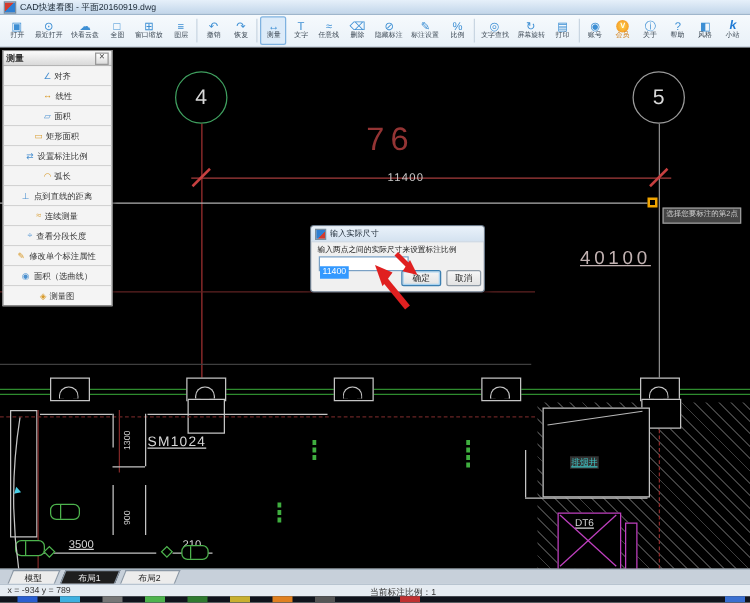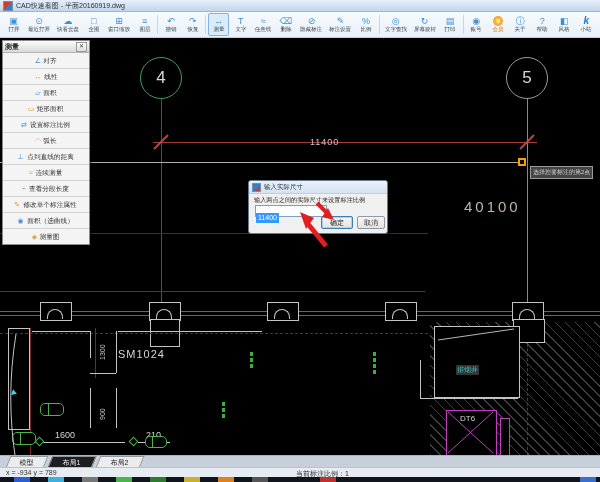--- a/index.html
+++ b/index.html
@@ -25,21 +25,21 @@
     color:#fff;font-size:6px;font-weight:bold;display:flex;align-items:center;justify-content:center;}
   .kic{color:#1f7ad4;font-weight:bold;font-style:italic;font-size:10px;line-height:10px;}
   
   #canvas{position:absolute;left:0;top:38px;width:600px;height:417px;background:#000;overflow:hidden;}
   .hl{position:absolute;height:1px;}
   .vl{position:absolute;width:1px;}
   .bubble{position:absolute;width:40px;height:40px;border-radius:50%;display:flex;align-items:center;justify-content:center;
     font-size:17px;color:#d8d8d8;background:#000;}
   .dimbig{position:absolute;font-size:26px;color:#943434;letter-spacing:5px;}
   .dimsmall{position:absolute;font-size:9px;color:#c8c8c8;letter-spacing:1px;}
-  .whitetxt{position:absolute;color:#d6d6d6;}
+  .whitetxt{position:absolute;color:#d6d6d6;text-decoration:underline;}
   .vtext{position:absolute;color:#cfcfcf;font-size:7px;transform:rotate(-90deg);transform-origin:left top;white-space:nowrap;}
   .hatch{position:absolute;background:repeating-linear-gradient(45deg,rgba(165,165,165,.38) 0 1px,transparent 1px 7px);}
   .sleeve{position:absolute;width:30px;height:17px;border:1px solid #c4c4c4;background:#000;}
   .sleeve .dome{position:absolute;left:6px;bottom:1px;width:14px;height:9px;border:1px solid #c4c4c4;border-bottom:none;border-radius:8px 8px 0 0;}
   .wbox{position:absolute;border:1px solid #c4c4c4;background:#000;}
   .mbox{position:absolute;border:1px solid #c040c0;background:#000;}
   .capsule{position:absolute;border:1px solid #4db34d;border-radius:5px;background:#000;}
   .capsule i{position:absolute;left:30%;top:0;bottom:0;border-left:1px solid #4db34d;}
   .sprk{position:absolute;width:5px;height:5px;border:1px solid #4db34d;transform:rotate(45deg);background:#000;}
   .gdots{position:absolute;display:flex;flex-direction:column;gap:2px;}
@@ -210,20 +210,21 @@
       <span>4</span>
     </div>
   <div class="bubble" style="left:506px;top:19px;border:1px solid #9a9a9a;">
       <span>5</span>
     </div>
   <div class="vl" style="left:161px;top:61px;height:212px;background:#a03030;"></div>
   <div class="vl" style="left:527px;top:61px;height:210px;background:#8a8a8a;"></div>
   <div class="vl" style="left:527px;top:271px;height:146px;border-left:1px dashed #8a2a2a;"></div>
 
   <div class="hl" style="left:153px;top:104px;width:384px;background:#a53c3c;"></div>
+  <div class="dimbig" style="left:293px;top:58px;">76</div>
   <div class="dimsmall" style="left:310px;top:99px;">11400</div>
 
   <div class="hl" style="left:0;top:124px;width:520px;background:#b0b0b0;"></div>
   <div class="snap" style="left:518px;top:120px;"></div>
   <div class="tooltip" style="left:530px;top:128px;">选择您要标注的第2点</div>
 
   <div class="whitetxt" style="left:464px;top:160px;font-size:15px;letter-spacing:3px;color:#c2b2b2;">40100</div>
   <div class="hl" style="left:0;top:195px;width:428px;background:#5f2222;"></div>
   <div class="hl" style="left:0;top:253px;width:425px;background:#3f3f3f;"></div>
 
@@ -258,21 +259,21 @@
   <div class="hl" style="left:32px;top:293px;width:58px;background:#c4c4c4;"></div>
   <div class="hl" style="left:118px;top:293px;width:144px;background:#c4c4c4;"></div>
   <div class="vl" style="left:90px;top:293px;height:27px;background:#c4c4c4;"></div>
   <div class="vl" style="left:116px;top:293px;height:42px;background:#c4c4c4;"></div>
   <div class="hl" style="left:90px;top:335px;width:26px;background:#c4c4c4;"></div>
   <div class="vl" style="left:90px;top:350px;height:40px;background:#c4c4c4;"></div>
   <div class="vl" style="left:116px;top:350px;height:40px;background:#c4c4c4;"></div>
   <div class="vtext" style="left:99px;top:322px;">1300</div>
   <div class="vtext" style="left:99px;top:382px;">900</div>
   <div class="whitetxt" style="left:118px;top:310px;font-size:11px;letter-spacing:1px;">SM1024</div>
-  <div class="whitetxt" style="left:55px;top:392px;font-size:9px;">1600</div>
+  <div class="whitetxt" style="left:55px;top:392px;font-size:9px;">3500</div>
   <div class="whitetxt" style="left:146px;top:392px;font-size:9px;">210</div>
   <div class="hl" style="left:32px;top:404px;width:93px;background:#c4c4c4;"></div>
   <div class="hl" style="left:138px;top:404px;width:32px;background:#c4c4c4;"></div>
 
   <div class="capsule" style="left:40px;top:365px;width:22px;height:11px;">
       <i></i>
     </div>
   <div class="capsule" style="left:12px;top:394px;width:22px;height:11px;">
       <i></i>
     </div>

